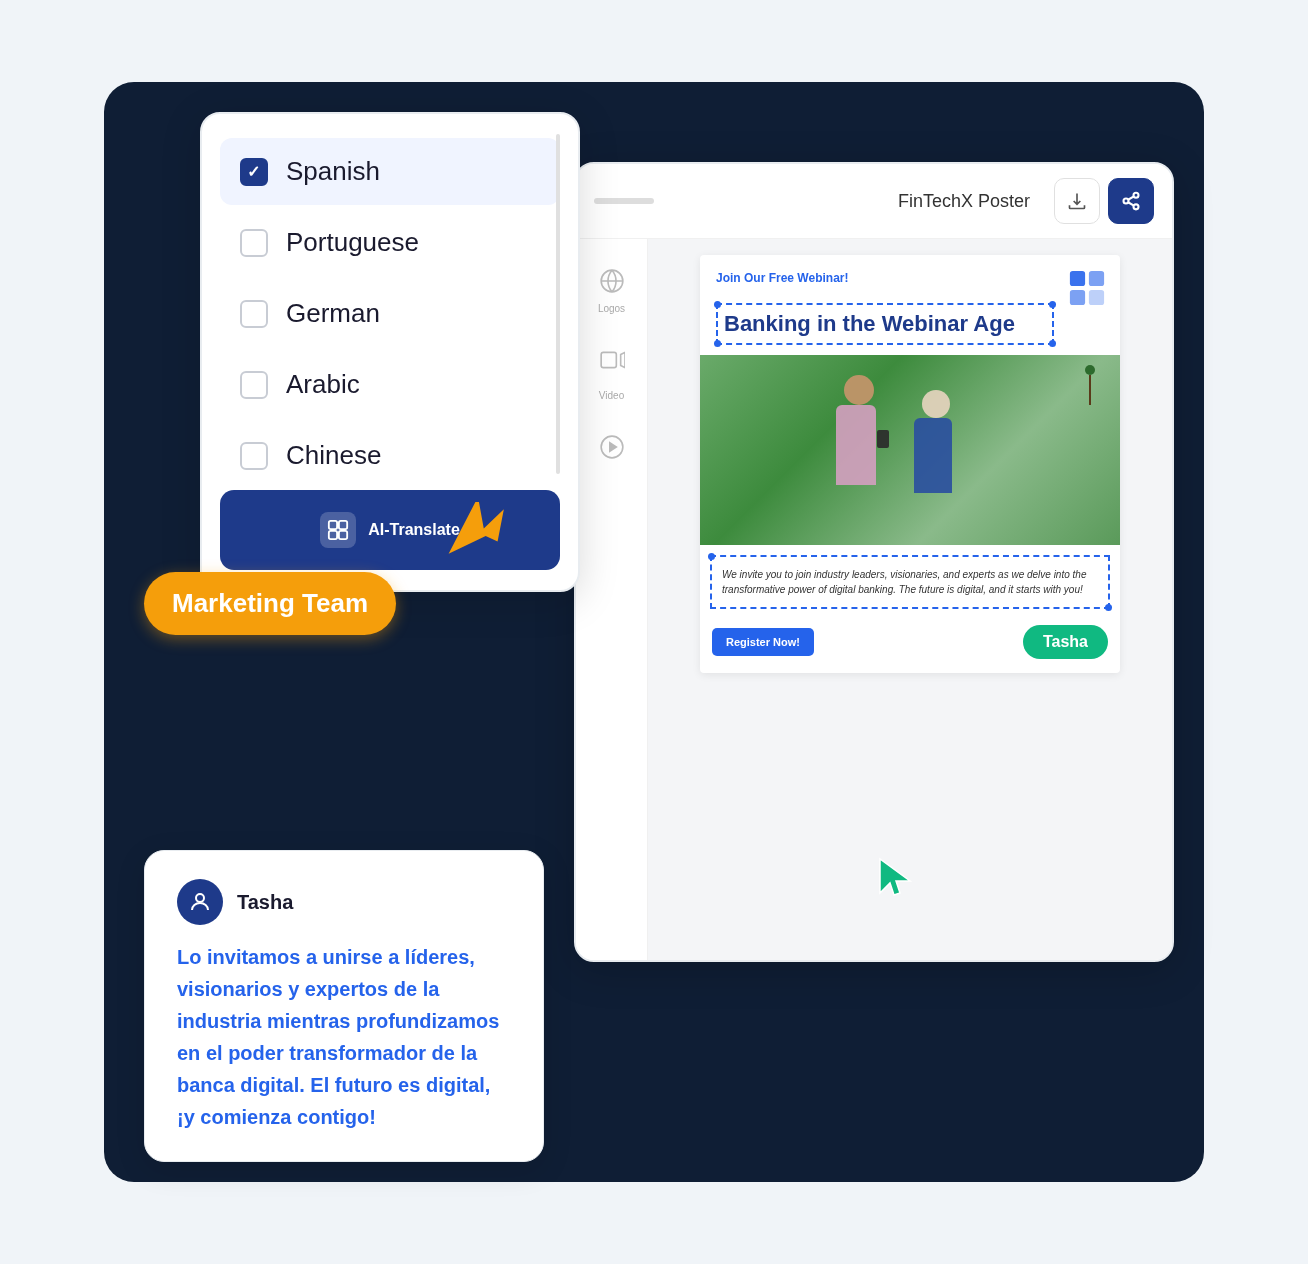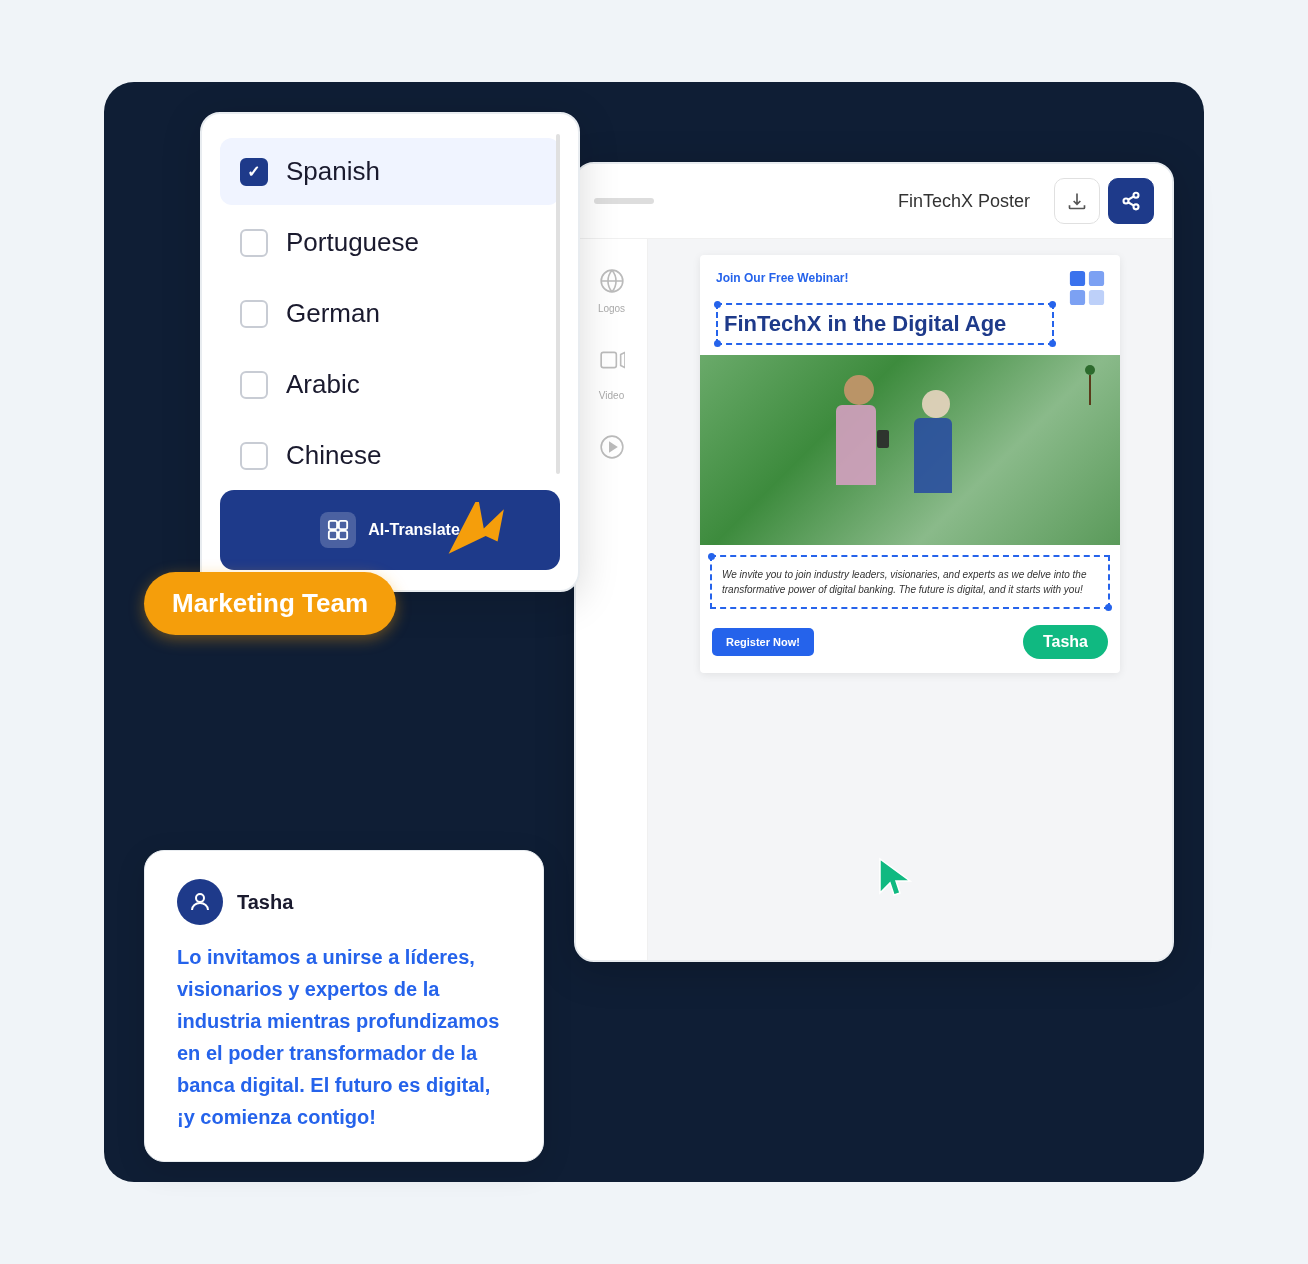--- a/index.html
+++ b/index.html
@@ -430,21 +430,21 @@
                 <rect x="22" y="22" width="16" height="16" rx="3" fill="#2563eb" opacity="0.3"></rect>
               </svg>
             </div>
             <div style="color:#2563eb;font-size:12px;font-weight:700;margin-bottom:18px;">Join Our Free Webinar!</div>
             
             <div style="border:2px dashed #2563eb;padding:6px;position:relative;display:inline-block;width:calc(100% - 50px);">
               <div style="position:absolute;width:7px;height:7px;background:#2563eb;border-radius:50%;top:-4px;left:-4px;"></div>
               <div style="position:absolute;width:7px;height:7px;background:#2563eb;border-radius:50%;top:-4px;right:-4px;"></div>
               <div style="position:absolute;width:7px;height:7px;background:#2563eb;border-radius:50%;bottom:-4px;left:-4px;"></div>
               <div style="position:absolute;width:7px;height:7px;background:#2563eb;border-radius:50%;bottom:-4px;right:-4px;"></div>
-              <div style="font-size:22px;font-weight:900;color:#1e3a8a;line-height:1.2;">FinTechX in the Digital Age</div>
+              <div style="font-size:22px;font-weight:900;color:#1e3a8a;line-height:1.2;">Banking in the Webinar Age</div>
             </div>
           </div>
 
           <div style="width:100%;height:190px;background:linear-gradient(135deg,#6aaa6a,#3d8b3d,#8aba8a,#5a9a5a);position:relative;overflow:hidden;">
 
             <div style="position:absolute;bottom:0;left:50%;transform:translateX(-60%);width:140px;height:180px;opacity:0.9;">
 
               <div style="position:absolute;left:0;bottom:0;width:65px;height:170px;">
 
                 <div style="position:absolute;top:0;left:50%;transform:translateX(-50%);width:30px;height:30px;border-radius:50%;background:#c8956c;"></div>

